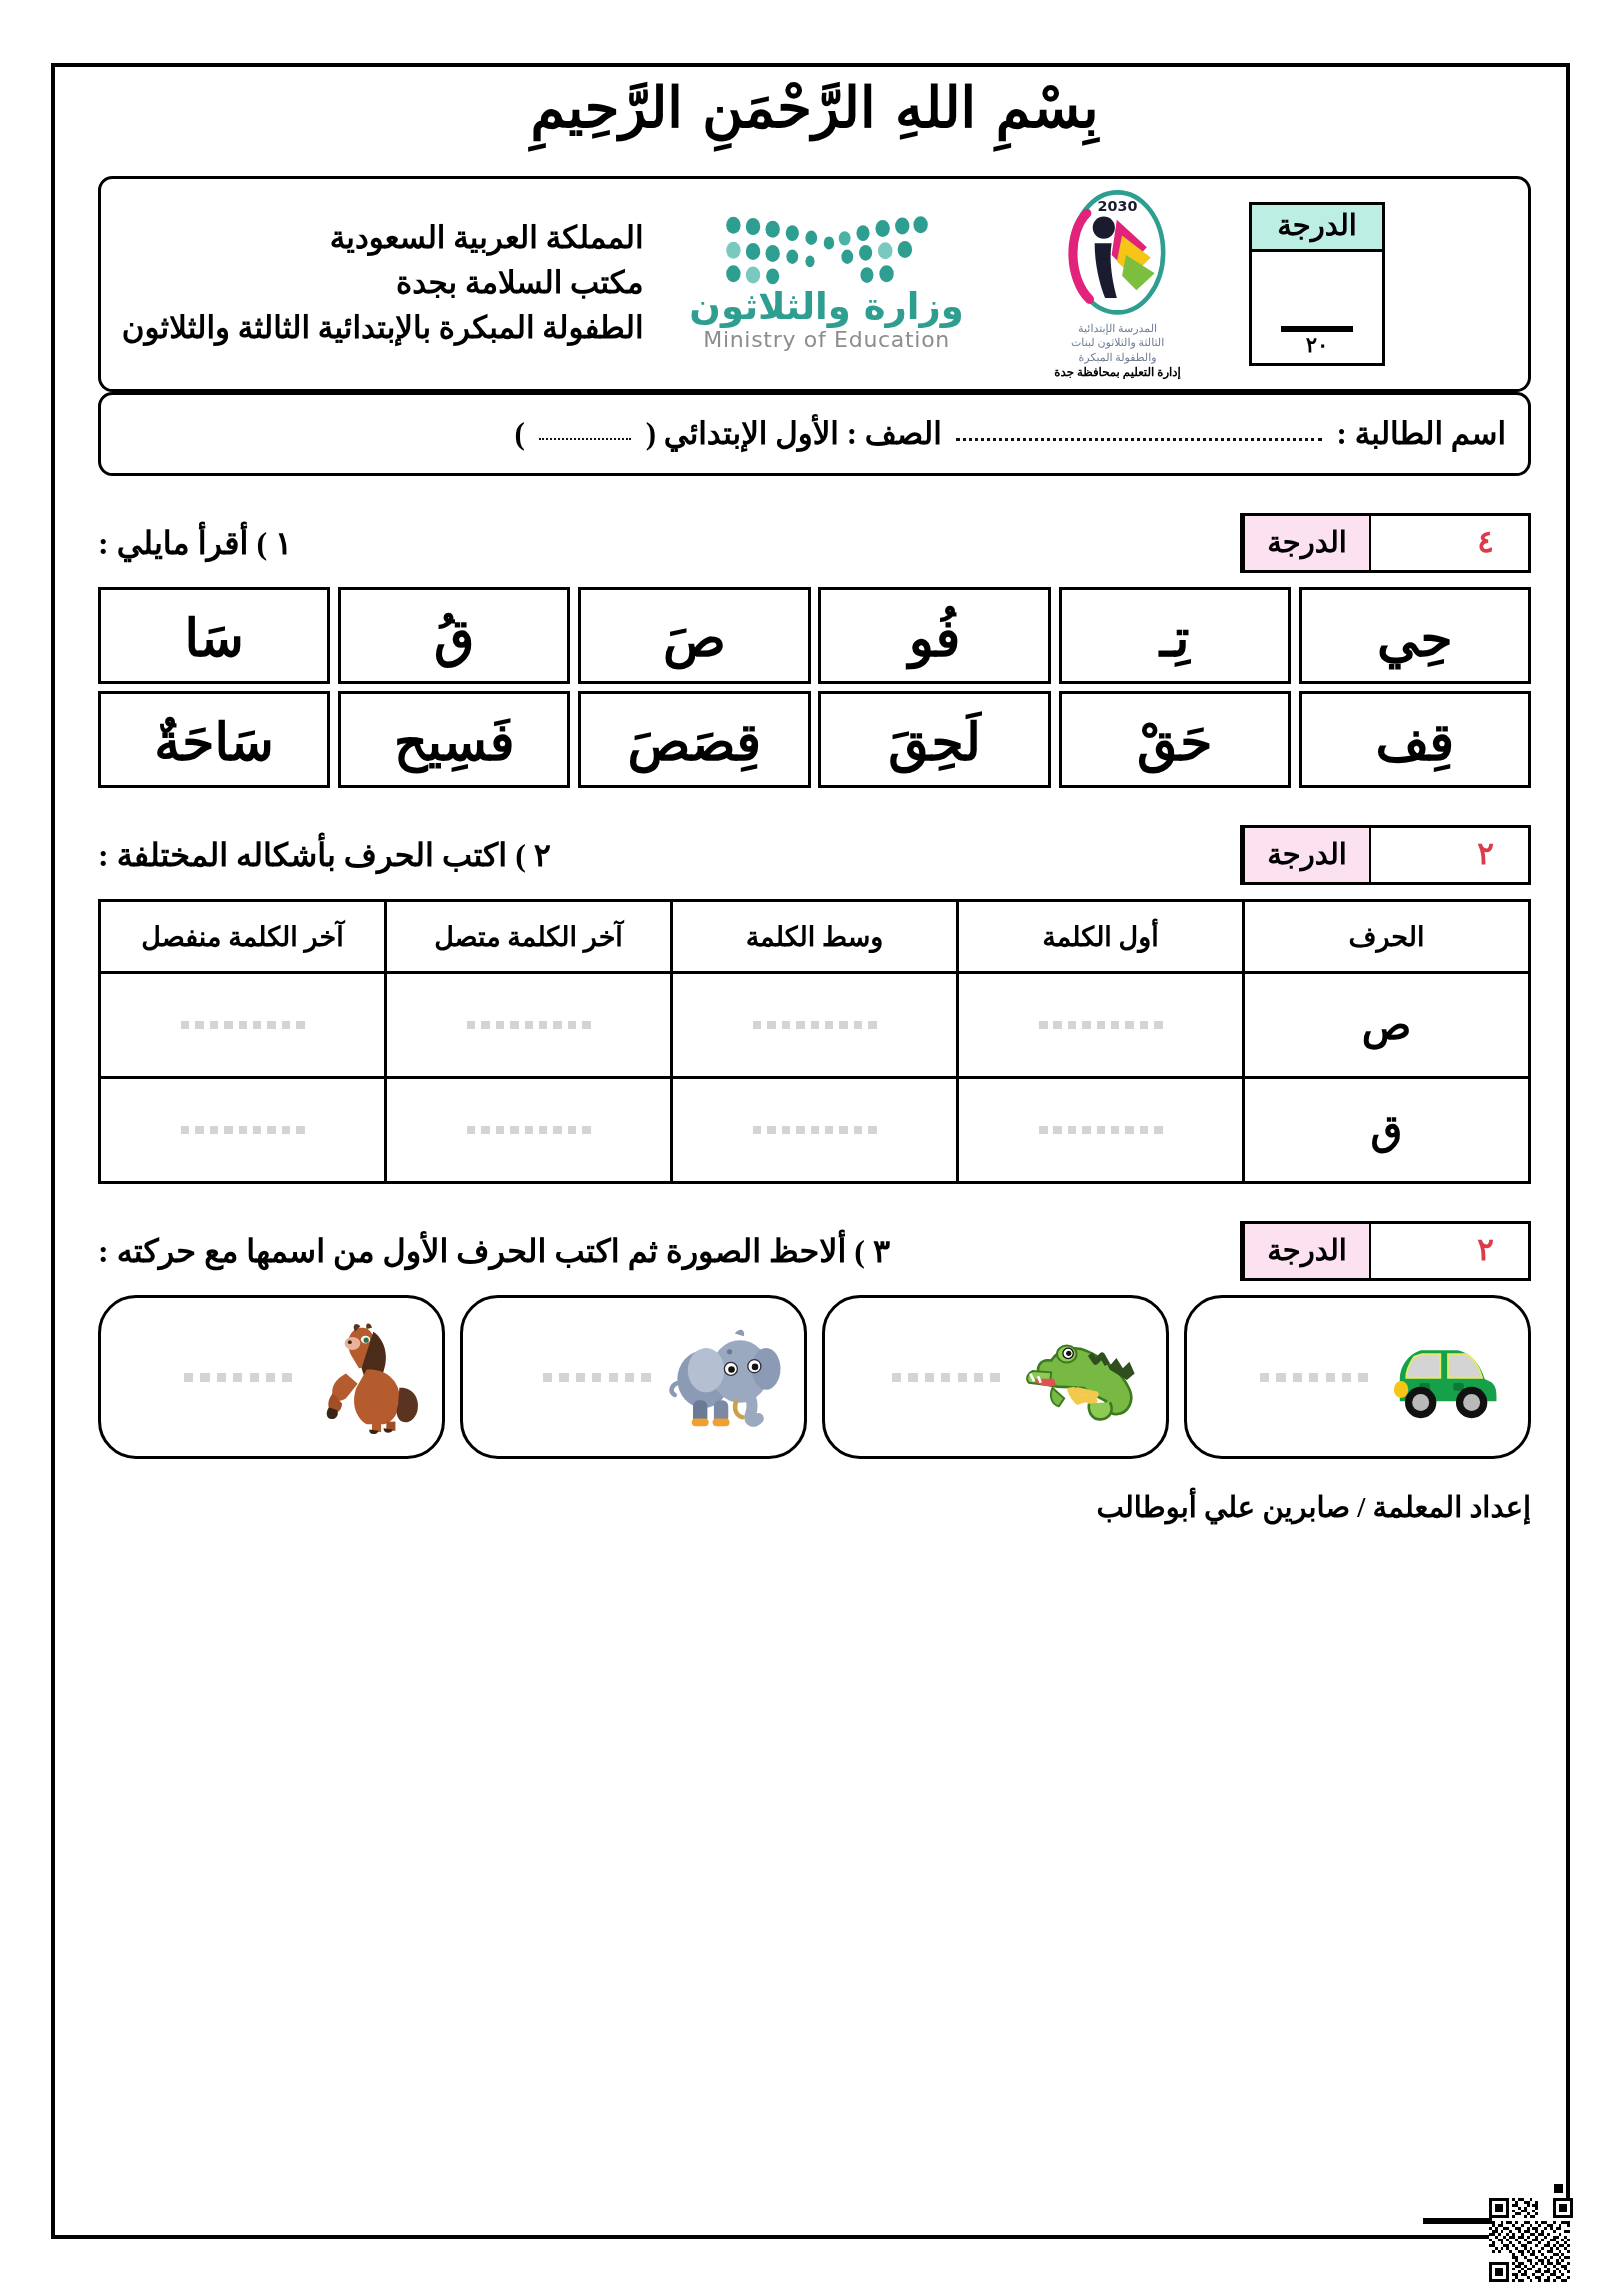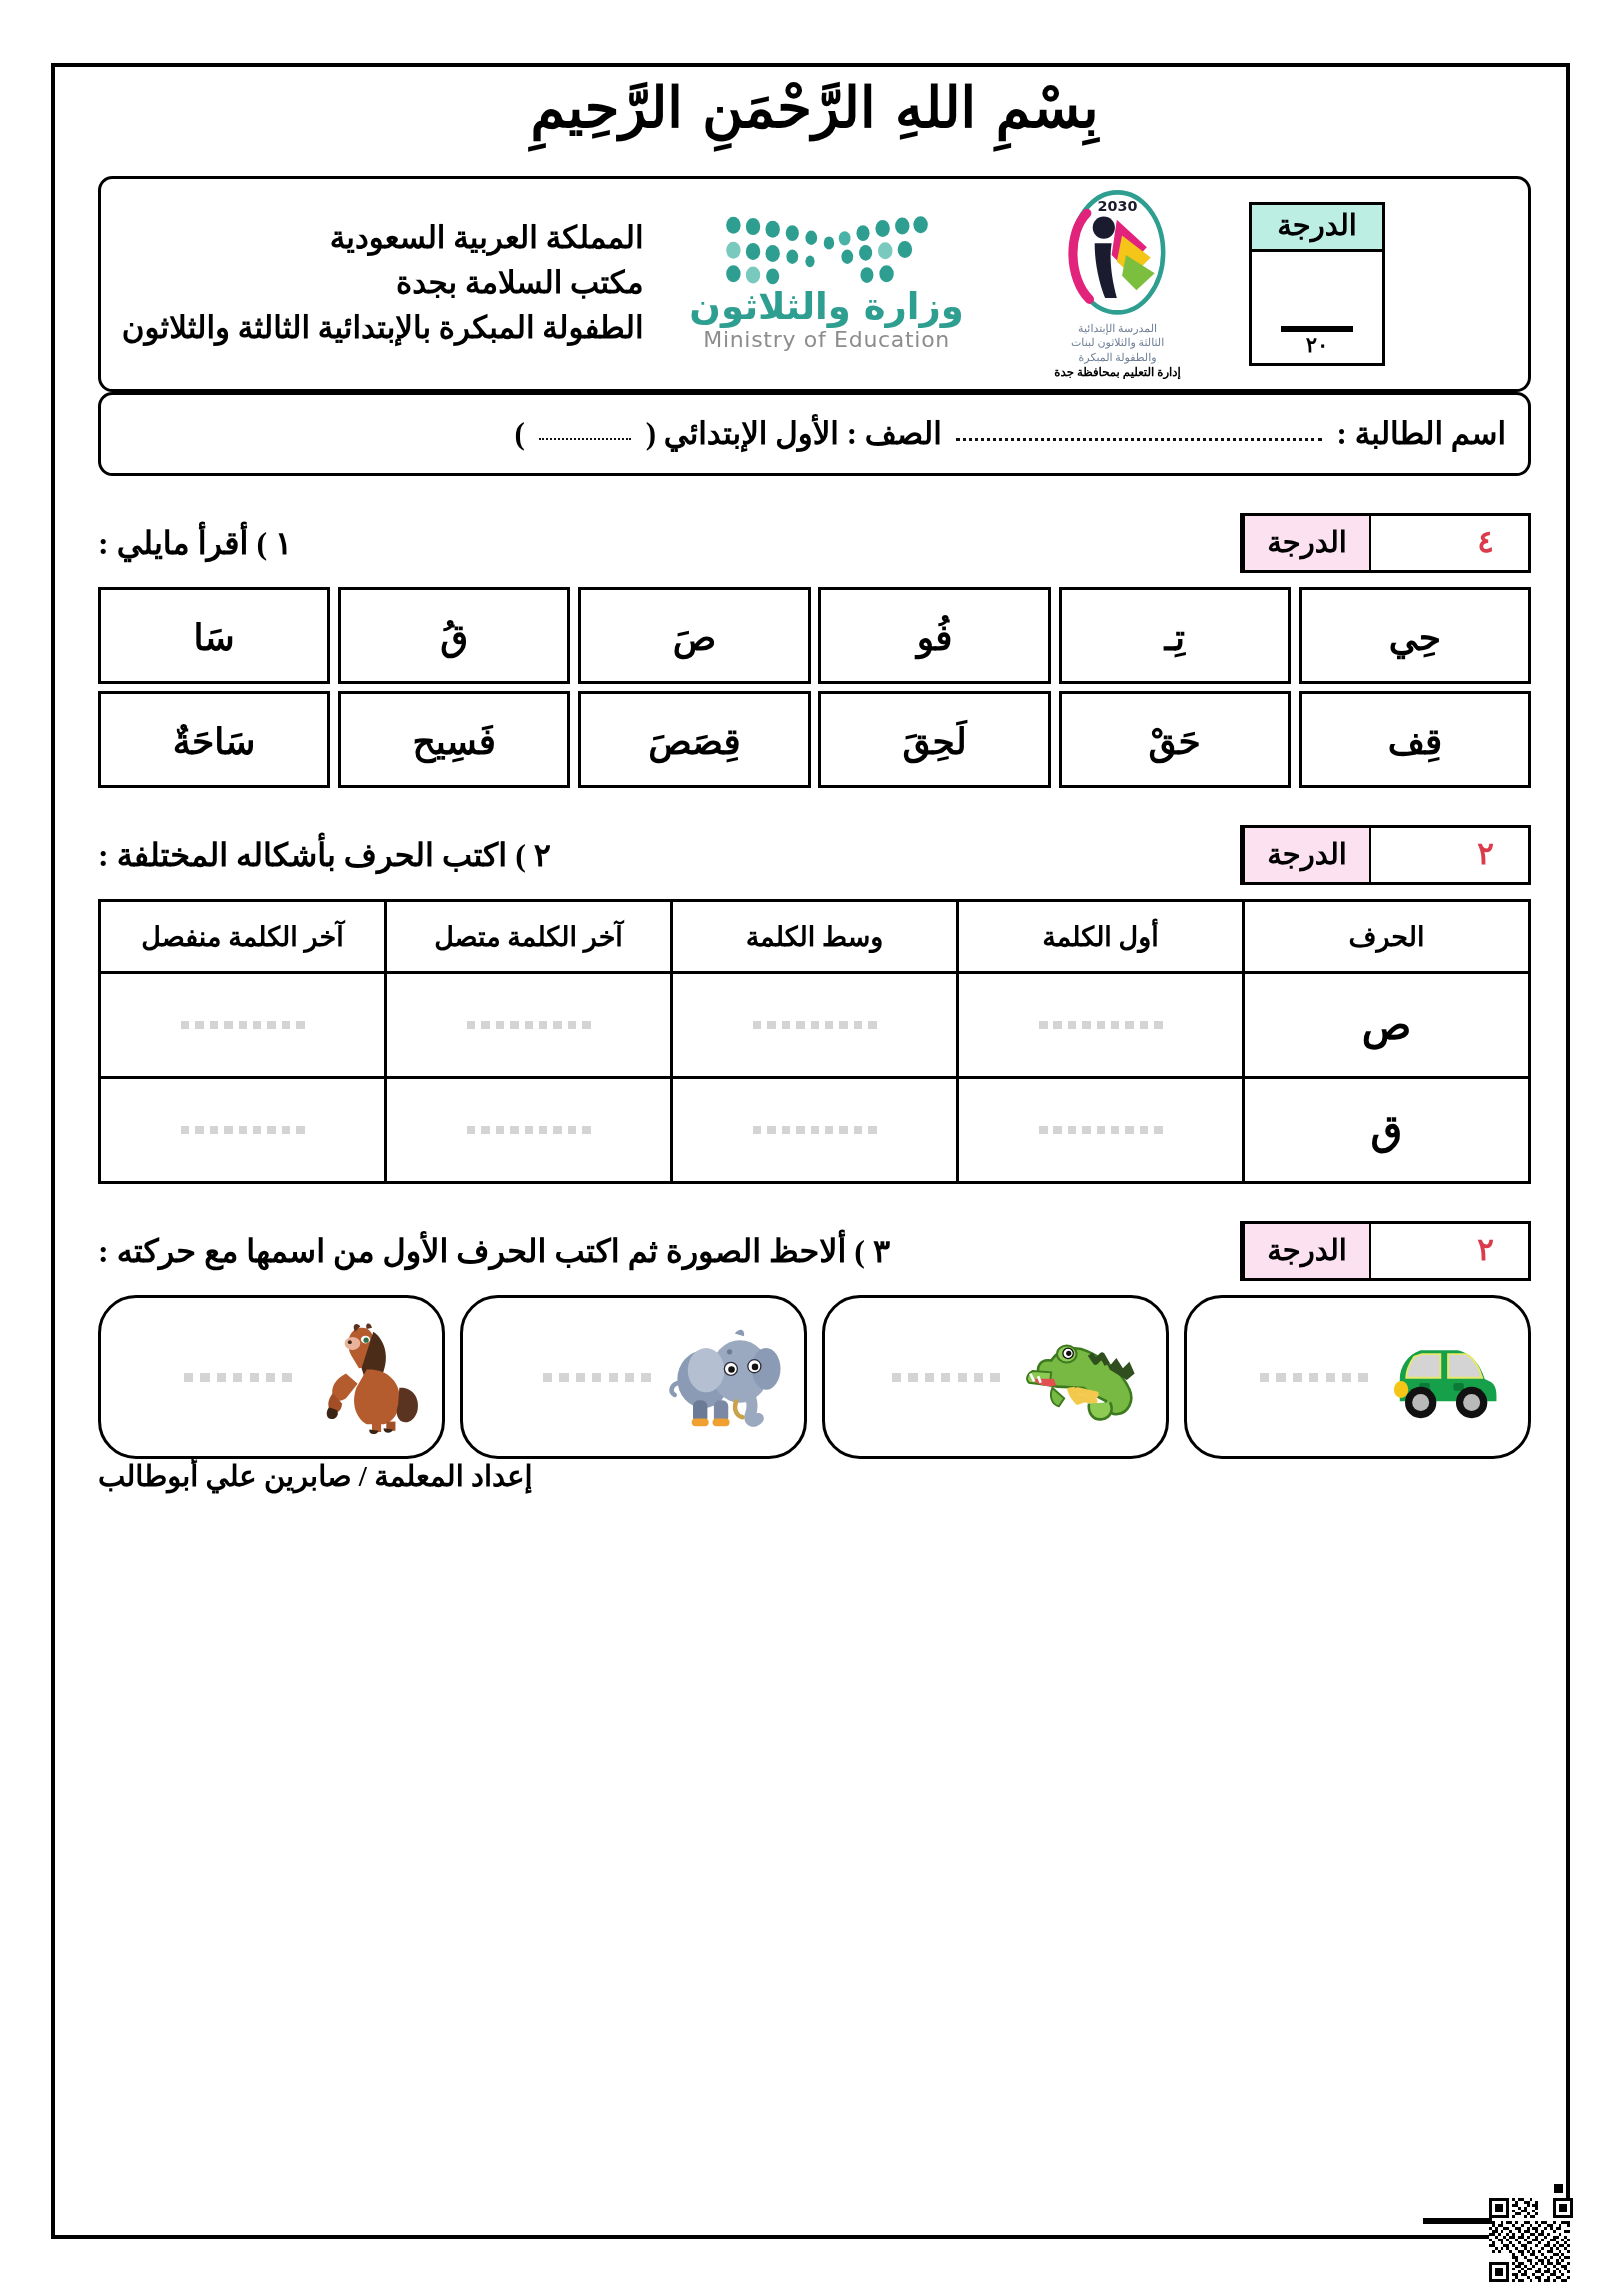--- a/index.html
+++ b/index.html
@@ -215,21 +215,21 @@
 
   
   .read-grid { display: flex; flex-direction: column; gap: 6.5px; }
   .read-row { display: flex; gap: 7.9px; }
   .read-cell {
     flex: 1;
     border: 3.9px solid #000;
     height: 97px;
     line-height: 97px;
     text-align: center;
-    font-size: 36px;
+    font-size: 52px;
     font-weight: 700;
     box-sizing: border-box;
   }
 
   
   table.letters {
     width: 100%;
     border-collapse: collapse;
     table-layout: fixed;
   }
@@ -277,23 +277,24 @@
   .pic-answer {
     display: inline-block;
     width: 111px;
     height: 9.2px;
     background: repeating-linear-gradient(to right,
       #d4d4d4 0px, #d4d4d4 9.2px, #ffffff 9.2px, #ffffff 16.4px);
   }
 
   
   .footer {
+    margin-top: 31px;
     display: flex;
     align-items: flex-end;
-    justify-content: flex-end;
+    justify-content: flex-start;
   }
   .prep {
     font-size: 29px;
     font-weight: 700;
     white-space: nowrap;
   }
   .qr { display: block; }
   .qr-line {
     position: absolute;
     left: 110px;

